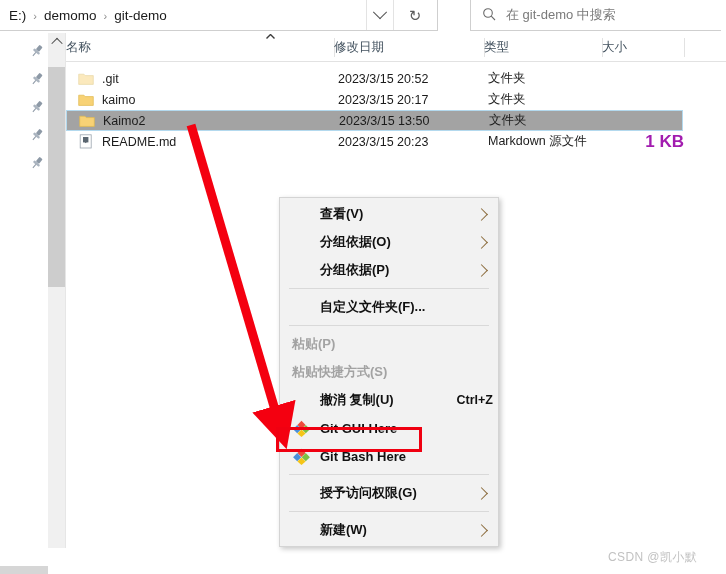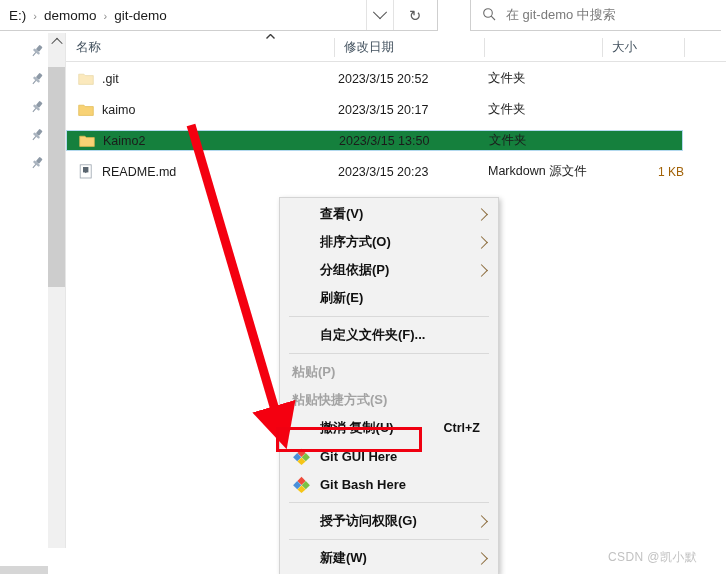--- a/index.html
+++ b/index.html
@@ -53,45 +53,45 @@
   .navscroll-up{position:absolute;left:0;top:0;width:17px;height:17px;display:flex;align-items:center;justify-content:center;background:#f0f0f0;}
   .navscroll-thumb{position:absolute;left:0;top:34px;width:17px;height:220px;background:#cdcdcd;}
   .chev-u{width:7px;height:7px;border-left:1.8px solid #4a4a4a;border-top:1.8px solid #4a4a4a;transform:rotate(45deg) translate(1px,1px);}
   .hscroll{position:absolute;left:0;top:533px;width:48px;height:15px;background:#d6d6d6;}
 
   
   .filepane{position:absolute;left:66px;top:33px;width:660px;height:541px;background:#fff;}
 
   .colhead{position:absolute;left:0;top:0;width:660px;height:28px;background:#fff;border-bottom:1px solid #e2e2e2;}
   .colhead .col{position:absolute;top:0;height:28px;display:flex;align-items:center;font-size:12.5px;color:#42515e;}
-  .colhead .col span{padding-left:10px;}
+  .colhead .col span{}
   .coldiv{position:absolute;top:5px;width:1px;height:19px;background:#e2e2e2;}
   .sortcaret{position:absolute;left:200px;top:1px;width:9px;height:5px;}
 
   .rows{position:absolute;left:0;top:29px;width:660px;}
-  .row{position:relative;height:21px;display:flex;align-items:center;margin-top:10px;}
-  .row.selected{background:#15803d;border:1px solid #b3d9ee;box-sizing:border-box;width:617px;}
+  .row{position:relative;height:21px;display:flex;align-items:center;}
+  .row.selected{background:#a3a3a3;border:1px solid #b3d9ee;box-sizing:border-box;width:617px;}
   .cell-name{position:absolute;left:0;display:flex;align-items:center;}
   .ficon{width:16px;height:15px;margin-left:12px;margin-right:8px;flex:none;}
   .fname{font-size:12.5px;color:#1b1b1b;}
   .cell-date{position:absolute;left:272px;font-size:12.5px;color:#1b1b1b;}
   .cell-type{position:absolute;left:422px;font-size:12.5px;color:#1b1b1b;}
-  .cell-size{position:absolute;left:540px;width:78px;text-align:right;font-size:12px;color:#a16207;}
+  .cell-size{position:absolute;left:540px;width:78px;text-align:right;font-size:17px;color:#a21caf;font-weight:bold;}
 
   
   .ctxmenu{
     position:absolute;left:279px;top:197px;width:220px;
     background:#f2f2f2;border:1px solid #d4d4d4;
     box-shadow:2px 2px 5px rgba(0,0,0,0.22);
     padding:2px 0;box-sizing:border-box;font-weight:bold;
   }
   .mi{position:relative;height:28px;display:flex;align-items:center;font-size:13px;color:#111;}
   .mi .mlabel{margin-left:40px;}
   .mi.disabled .mlabel{color:#a3a3a3;margin-left:12px;}
-  .mi .macc{position:absolute;right:18px;font-size:12.5px;color:#111;}
+  .mi .macc{position:absolute;right:5px;font-size:12.5px;color:#111;}
   .mi .msub{position:absolute;right:12px;width:8px;height:8px;border-right:1.6px solid #8a6a3a;border-top:1.6px solid #8a6a3a;transform:rotate(45deg);}
   .mi .micon{position:absolute;left:13px;width:17px;height:17px;}
   .msep{height:1px;background:#d9d9d9;margin:4px 9px;}
 
   
   .anno{position:absolute;inset:0;pointer-events:none;}
   .hlbox{
     position:absolute;left:276px;top:427px;width:146px;height:25px;
     border:3px solid #f00011;box-sizing:border-box;
   }
@@ -197,20 +197,23 @@
         <span>名称</span>
         <svg class="sortcaret" viewBox="0 0 9 5">
           <path d="M0.5 4.5 L4.5 0.5 L8.5 4.5" fill="none" stroke="#3a3a3a" stroke-width="1.4"></path>
         </svg>
       </div>
       <div class="coldiv" style="left:268px"></div>
       <div class="col" style="left:268px;width:150px">
         <span>修改日期</span>
       </div>
       <div class="coldiv" style="left:418px"></div>
+      <div class="col" style="left:418px;width:118px">
+        <span>类型</span>
+      </div>
       <div class="coldiv" style="left:536px"></div>
       <div class="col" style="left:536px;width:82px">
         <span>大小</span>
       </div>
       <div class="coldiv" style="left:618px"></div>
     </div>
 
     <div class="rows">
 
       <div class="row" style="margin-top:6px">
@@ -274,29 +277,26 @@
     </div>
   </div>
 
   <div class="ctxmenu">
 
     <div class="mi">
       <span class="mlabel">查看(V)</span>
       <span class="msub"></span>
     </div>
     <div class="mi">
-      <span class="mlabel">排序方式(O)</span>
+      <span class="mlabel">分组依据(O)</span>
       <span class="msub"></span>
     </div>
     <div class="mi">
       <span class="mlabel">分组依据(P)</span>
       <span class="msub"></span>
-    </div>
-    <div class="mi">
-      <span class="mlabel">刷新(E)</span>
     </div>
 
     <div class="msep"></div>
 
     <div class="mi">
       <span class="mlabel">自定义文件夹(F)...</span>
     </div>
 
     <div class="msep"></div>
 

